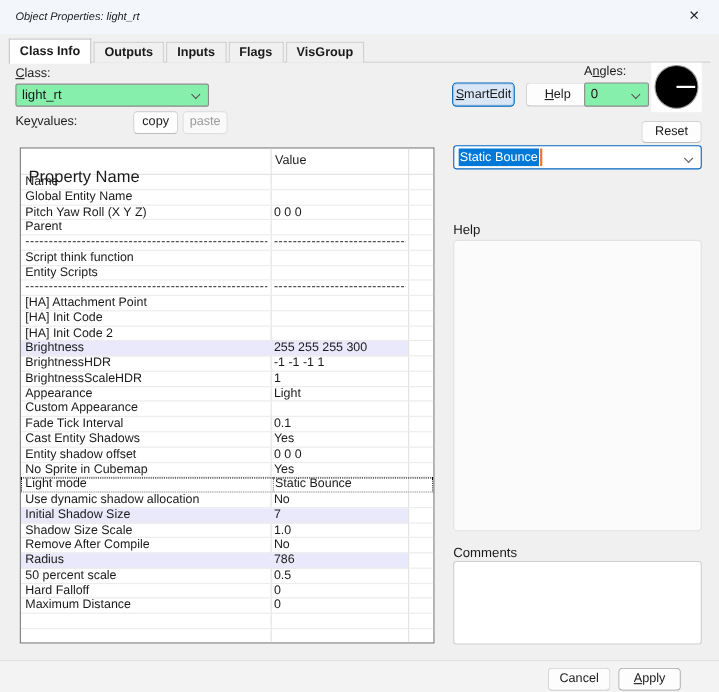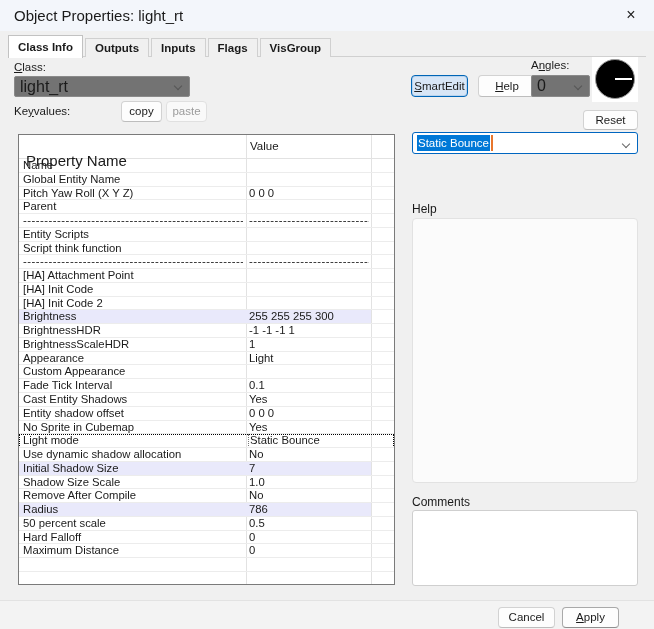--- a/index.html
+++ b/index.html
@@ -2,33 +2,33 @@
 <html><head>
 <meta charset="utf-8">
 <style>
   * { margin:0; padding:0; box-sizing:border-box; }
   html,body { width:654px; height:629px; }
   body { font-family:"Liberation Sans","DejaVu Sans",sans-serif; font-size:12px; color:#1a1a1a; }
   #root { position:relative; width:654px; height:629px; background:#f0f0f0; overflow:hidden; }
 
   
   .titlebar { position:absolute; left:0; top:0; width:654px; height:31px; background:#f3f6fb; }
-  .title { position:absolute; left:14px; top:0; line-height:31px; font-size:15px; }
+  .title { position:absolute; left:14px; top:0; line-height:31px; font-size:10px;font-style:italic; }
   .close-btn { position:absolute; right:6px; top:0; width:34px; height:31px; text-align:center; line-height:30px; font-size:16px; color:#222; cursor:default; }
 
   
   .tabline { position:absolute; left:8px; top:56px; width:638px; height:0; border-top:1px solid #d0d0d0; }
   .tabstrip { position:absolute; left:8px; top:34px; height:23px; display:flex; align-items:flex-end; }
   .tab { position:relative; height:19px; line-height:18px; padding:0 9px; background:#f0f0f0; border:1px solid #d0d0d0; border-bottom:none; margin-right:2px; font-size:11.5px; z-index:1;font-weight:bold; }
   .tab.active { height:23px; line-height:22px; background:#ffffff; border-color:#c2c2c2; z-index:3; margin-bottom:-1px; }
 
   
   .btn { position:absolute; background:#fdfdfd; border:1px solid #d2d2d2; border-bottom-color:#bdbdbd; border-radius:4px; text-align:center; font-size:11.5px; }
   .btn-disabled { background:#f9f9f9; border-color:#e0e0e0; color:#9b9b9b; }
-  .combo { position:absolute; background:#737373; border:1px solid #8a8a8a; border-radius:2px; font-size:16px; }
+  .combo { position:absolute; background:#86efac; border:1px solid #8a8a8a; border-radius:2px; font-size:12px; }
   .combo .val { position:absolute; left:5px; top:0; line-height:19px; }
   .chev { position:absolute; right:8px; top:6px; width:6px; height:6px; border-right:1.3px solid #555; border-bottom:1.3px solid #555; transform:rotate(45deg); }
   .label { position:absolute; font-size:11.5px; white-space:nowrap; }
   .mn { text-decoration:underline; }
 
   
   .class-combo { left:14px; top:76px; width:176px; height:21px; }
   .copy-btn  { left:121px; top:101px; width:41px; height:21px; line-height:19px; }
   .paste-btn { left:166px; top:101px; width:41px; height:21px; line-height:19px; }
 
@@ -149,26 +149,26 @@
       <div class="c1">Parent</div>
       <div class="c2"></div>
     </div>
         <div class="prow sep">
       <div class="band"></div>
       <div class="c1">--------------------------------------------------------------------------------</div>
       <div class="c2">--------------------------------------------------------------------------------</div>
     </div>
         <div class="prow">
       <div class="band"></div>
+      <div class="c1">Script think function</div>
+      <div class="c2"></div>
+    </div>
+        <div class="prow">
+      <div class="band"></div>
       <div class="c1">Entity Scripts</div>
-      <div class="c2"></div>
-    </div>
-        <div class="prow">
-      <div class="band"></div>
-      <div class="c1">Script think function</div>
       <div class="c2"></div>
     </div>
         <div class="prow sep">
       <div class="band"></div>
       <div class="c1">--------------------------------------------------------------------------------</div>
       <div class="c2">--------------------------------------------------------------------------------</div>
     </div>
         <div class="prow">
       <div class="band"></div>
       <div class="c1">[HA] Attachment Point</div>

